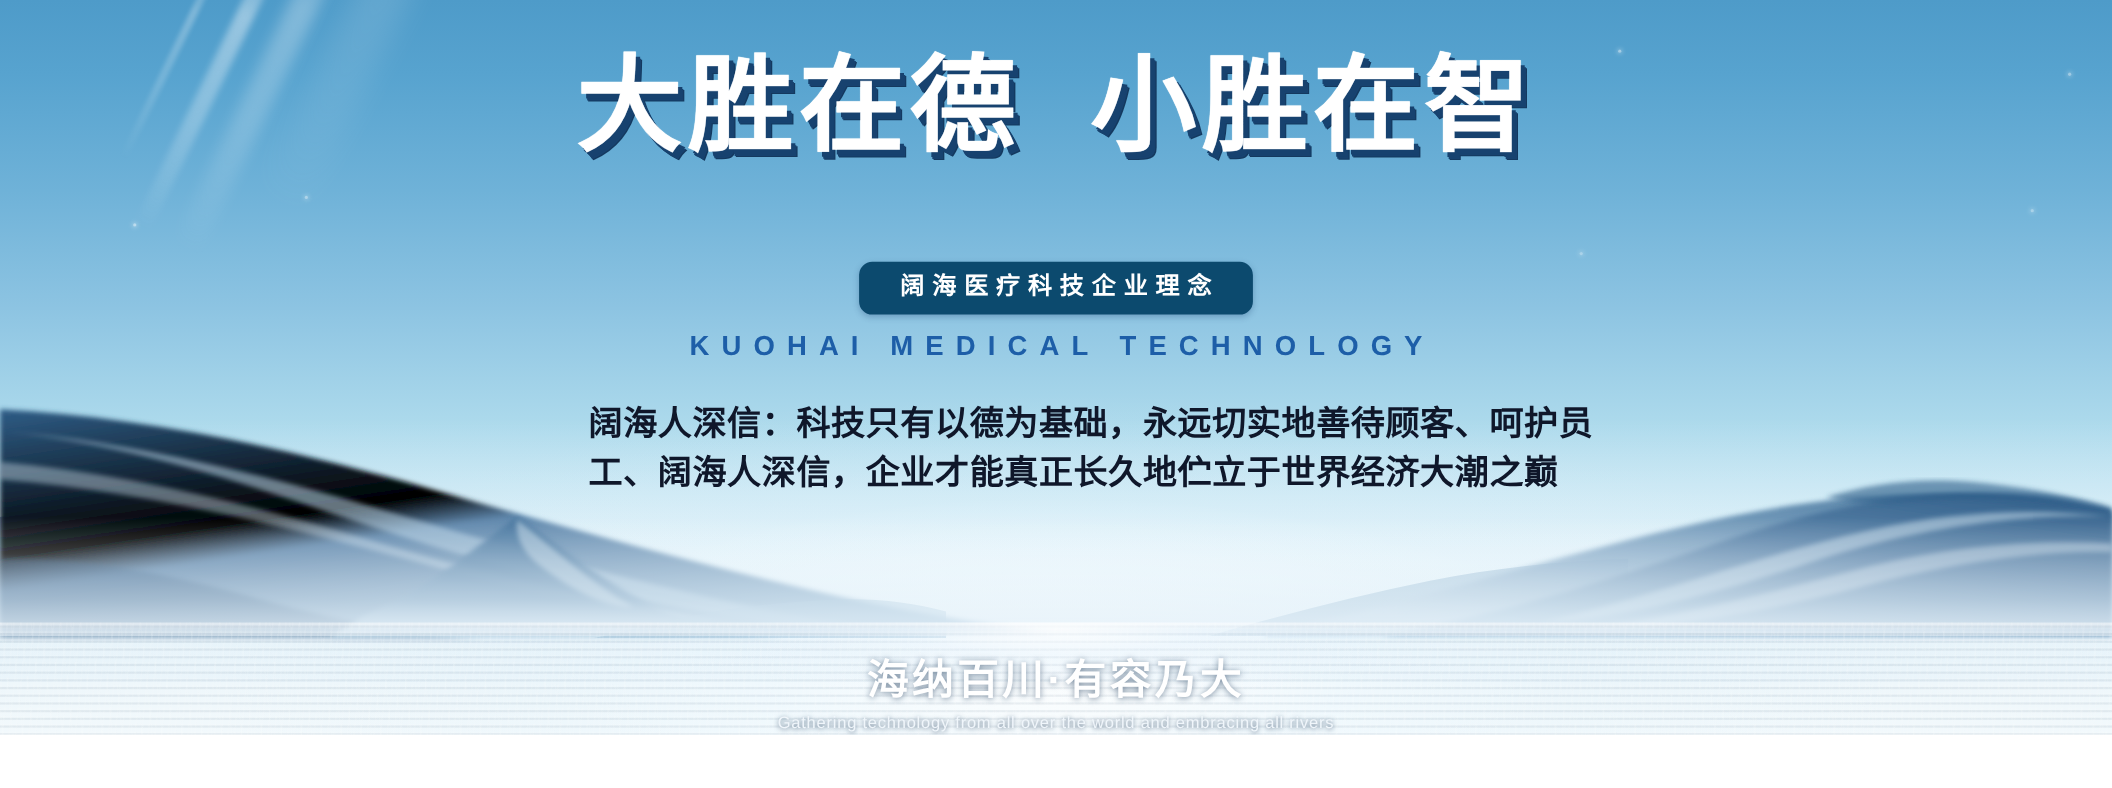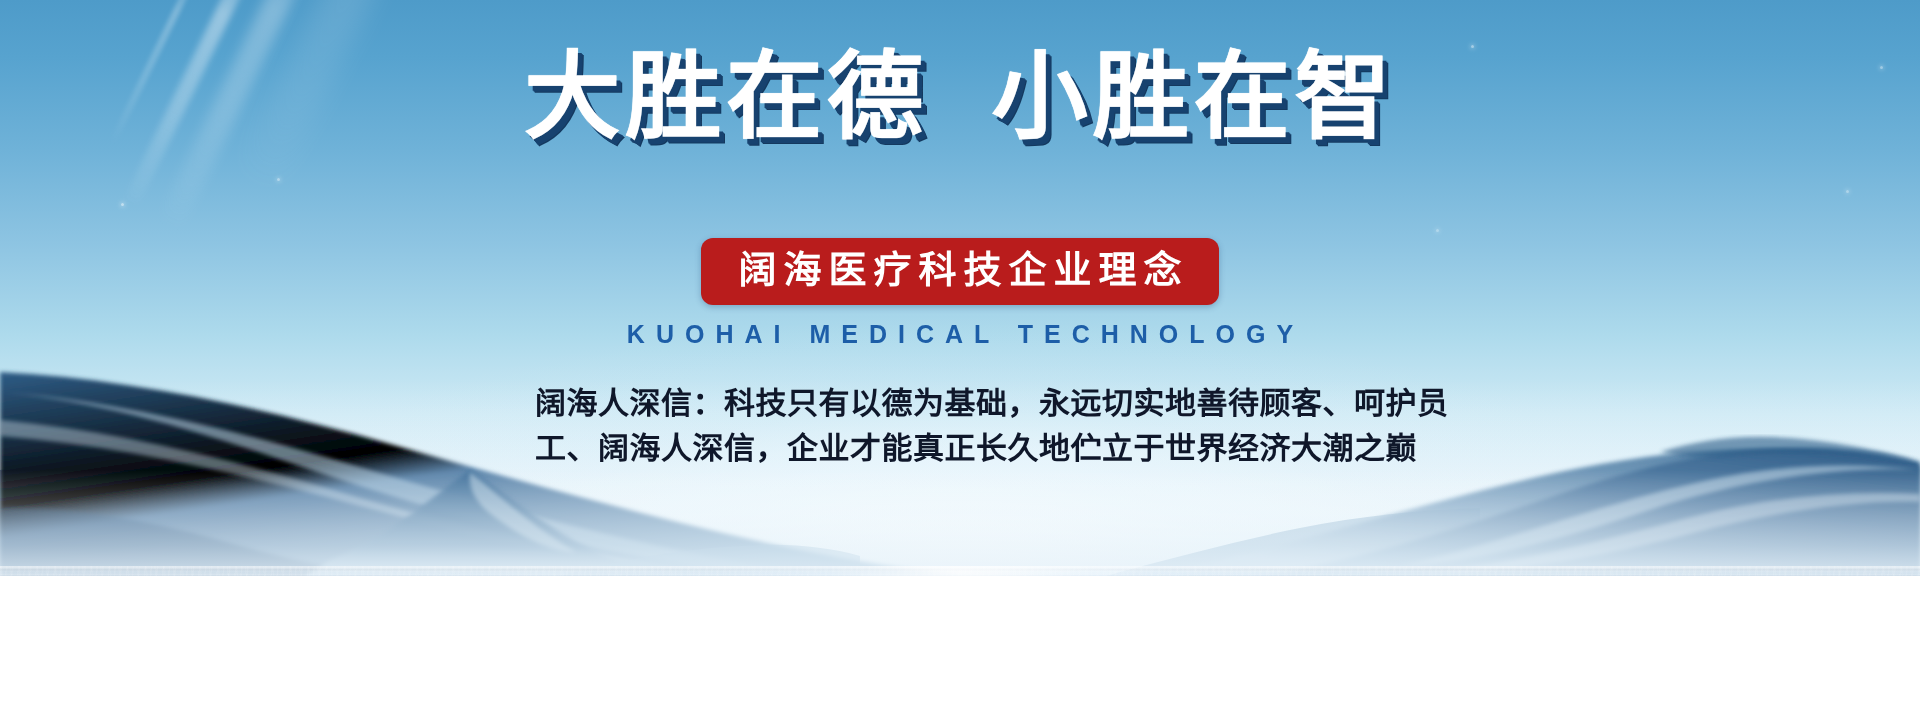--- a/index.html
+++ b/index.html
@@ -4,21 +4,21 @@
 <title>Kuohai Medical Technology Banner</title>
 <style>
   html, body {
     margin: 0;
     padding: 0;
     background: #ffffff;
   }
   #banner {
     position: relative;
     width: 1920px;
-    height: 576px;
+    height: 668px;
     overflow: hidden;
     font-family: "Liberation Sans", "DejaVu Sans", sans-serif;
     user-select: none;
   }
 
   
   .sky {
     position: absolute;
     inset: 0;
     background:
@@ -161,25 +161,25 @@
        4px 5px 0 #17426f,
        5px 6px 0 #17426f,
        6px 7px 0 #14395f,
        0 0 1px rgba(255,255,255,.9);
     -webkit-text-stroke: 0.5px rgba(255,255,255,.6);
   }
 
   
   .badge {
     margin-top: 26px;
-    background: #b91c1c;
+    background: #0c4a6e;
     color: #ffffff;
     border-radius: 12px;
     padding: 9px 30px 12px 30px;
-    font-size: 38px;
+    font-size: 22px;
     font-weight: 700;
     letter-spacing: 7px;
     text-indent: 7px;
     line-height: 1.22;
     box-shadow: 0 2px 6px rgba(14,50,100,.28);
   }
 
   
   .subtitle-en {
     margin-top: 15px;
@@ -336,14 +336,18 @@
     <div class="badge">阔海医疗科技企业理念</div>
 
     <div class="subtitle-en">KUOHAI MEDICAL TECHNOLOGY</div>
 
     <p class="statement">
       <span class="line">阔海人深信：科技只有以德为基础，永远切实地善待顾客、呵护员</span>
       <span class="line">工、阔海人深信，企业才能真正长久地伫立于世界经济大潮之巅</span>
     </p>
   </div>
 
+  <div class="motto">
+    <div class="motto-cn">海纳百川·有容乃大</div>
+    <div class="motto-en">Gathering technology from all over the world and embracing all rivers</div>
+  </div>
 
 </div>
 
 </body></html>

